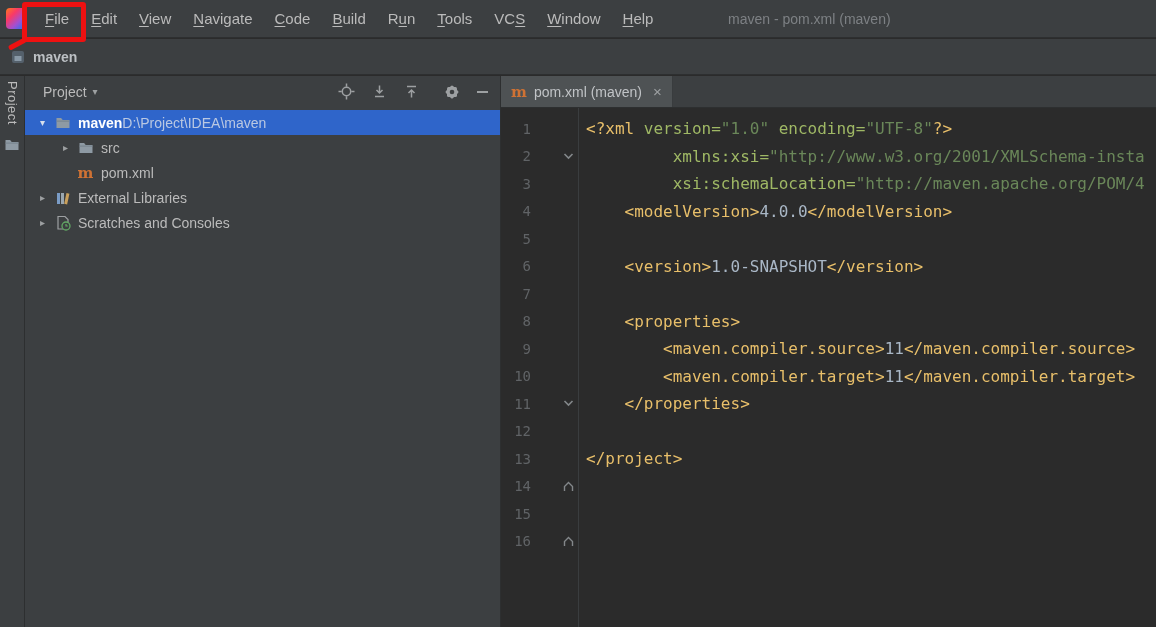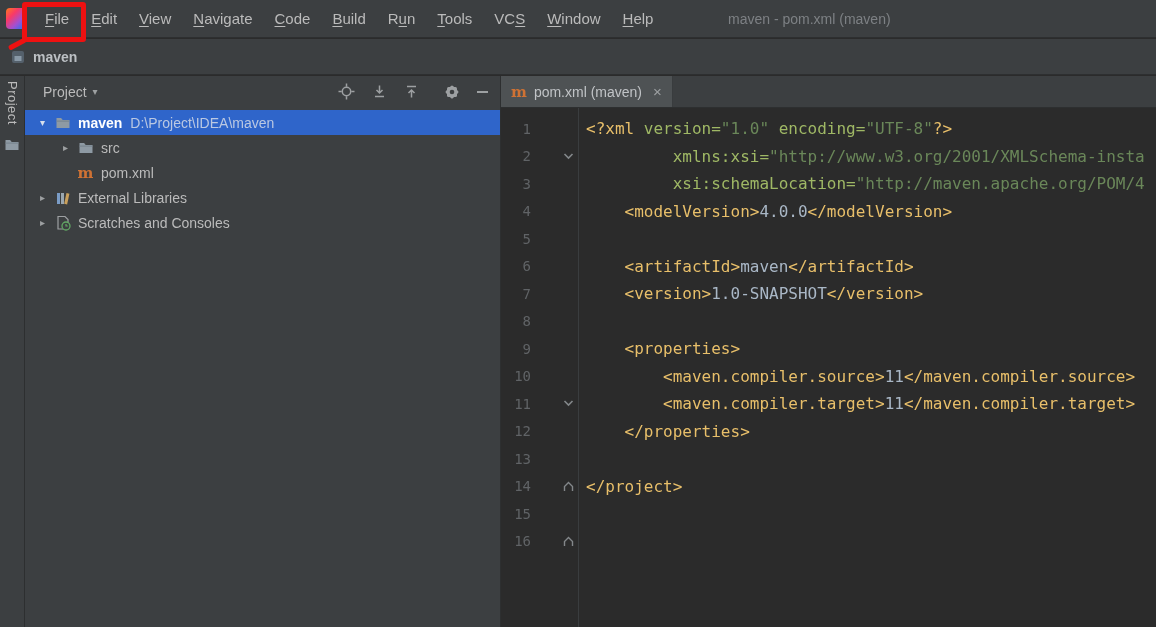--- a/index.html
+++ b/index.html
@@ -44,21 +44,21 @@
 
   .tree { flex:1; padding-top:3px; overflow:hidden; }
   .tree-row { height:25px; display:flex; align-items:center; font-size:14px; color:#bbbbbb; white-space:nowrap; }
   .tree-row.selected { background:var(--c-sel,#2f65ca); color:#ffffff; }
   .chev-slot { width:19px; display:inline-flex; justify-content:center; flex:0 0 19px; }
   .chev { font-size:10px; color:#9da0a2; }
   .tree-row.selected .chev { color:#d7dfec; }
   .tree-icon { width:21px; flex:0 0 21px; display:inline-flex; justify-content:center; align-items:center; }
   .tree-label { margin-left:5px; }
   .bold { font-weight:bold; }
-  .tree-suffix { margin-left:8px; color:#8a8d90; }
+  .tree-suffix { margin-left:0; color:#8a8d90; }
   .tree-row.selected .tree-suffix { color:#bac8e2; }
   .mvn-m { color:#cf7234; font-weight:bold; font-size:15px; line-height:16px; font-family:"DejaVu Serif",serif; }
 
   
   #editor { flex:1; min-width:0; display:flex; flex-direction:column; background:#2b2b2b; }
   .tabbar { flex:0 0 32px; background:#3c3f41; border-bottom:1px solid #2d2f30; display:flex; align-items:stretch; }
   .tab { display:flex; align-items:center; gap:7px; padding:0 10px; background:#4e5254;
          border-right:1px solid #393c3e; font-size:14px; color:#c0c3c6; }
   .tab-close { color:#9da0a2; font-size:15px; margin-left:4px; }
 
@@ -318,21 +318,20 @@
               </svg>
             </span>
           </div>
         </div>
       <div id="code-col">
           <div class="code-row"><span class="tk-tag">&lt;?xml </span><span class="tk-attr">version=</span><span class="tk-str">"1.0"</span><span class="tk-plain"> </span><span class="tk-attr">encoding=</span><span class="tk-str">"UTF-8"</span><span class="tk-tag">?&gt;</span></div>
           <div class="code-row"><span class="tk-plain">         </span><span class="tk-attr">xmlns:xsi=</span><span class="tk-str">"http://www.w3.org/2001/XMLSchema-insta</span></div>
           <div class="code-row"><span class="tk-plain">         </span><span class="tk-attr">xsi:schemaLocation=</span><span class="tk-str">"http://maven.apache.org/POM/4</span></div>
           <div class="code-row"><span class="tk-plain">    </span><span class="tk-tag">&lt;modelVersion&gt;</span><span class="tk-text">4.0.0</span><span class="tk-tag">&lt;/modelVersion&gt;</span></div>
           <div class="code-row"></div>
-          <div class="code-row"><span class="tk-plain">    </span><span class="tk-tag">&lt;artifactId&gt;</span><span class="tk-text">maven</span><span class="tk-tag">&lt;/artifactId&gt;</span></div>
           <div class="code-row"><span class="tk-plain">    </span><span class="tk-tag">&lt;version&gt;</span><span class="tk-text">1.0-SNAPSHOT</span><span class="tk-tag">&lt;/version&gt;</span></div>
           <div class="code-row"></div>
           <div class="code-row"><span class="tk-plain">    </span><span class="tk-tag">&lt;properties&gt;</span></div>
           <div class="code-row"><span class="tk-plain">        </span><span class="tk-tag">&lt;maven.compiler.source&gt;</span><span class="tk-text">11</span><span class="tk-tag">&lt;/maven.compiler.source&gt;</span></div>
           <div class="code-row"><span class="tk-plain">        </span><span class="tk-tag">&lt;maven.compiler.target&gt;</span><span class="tk-text">11</span><span class="tk-tag">&lt;/maven.compiler.target&gt;</span></div>
           <div class="code-row"><span class="tk-plain">    </span><span class="tk-tag">&lt;/properties&gt;</span></div>
           <div class="code-row"></div>
           <div class="code-row"><span class="tk-tag">&lt;/project&gt;</span></div>
         </div>
     </div>

